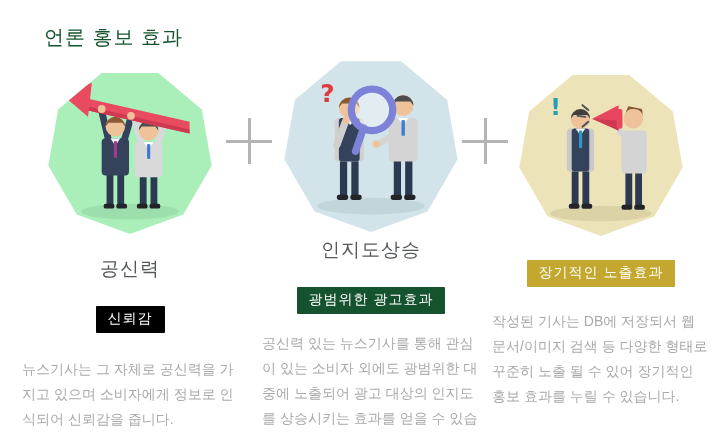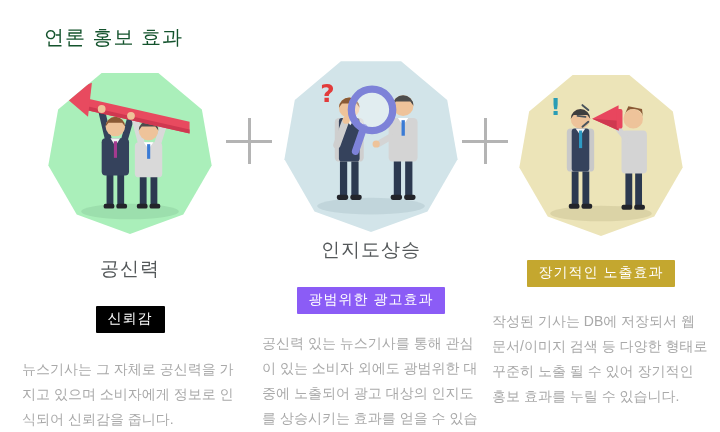--- a/index.html
+++ b/index.html
@@ -126,21 +126,21 @@
         <circle cx="116" cy="48" r="10" fill="#eec39a"></circle>
         <path d="M106 48 a10 10 0 0 1 20 0 l-3 -4 l-14 0 z" fill="#4d4d4d"></path>
 
         <g>
           <line x1="78" y1="69" x2="70" y2="92" stroke="#7d82d8" stroke-width="7" stroke-linecap="round"></line>
           <circle cx="86" cy="52" r="20" fill="rgba(255,255,255,0.35)" stroke="#7d82d8" stroke-width="7"></circle>
         </g>
       </svg>
     </div>
     <h2 class="col-heading">인지도상승</h2><br>
-    <span class="badge" style="background: #8b5cf6;">광범위한 광고효과</span>
+    <span class="badge" style="background: #14532d;">광범위한 광고효과</span>
     <p class="col-body">공신력 있는 뉴스기사를 통해 관심이 있는 소비자 외에도 광범위한 대중에 노출되어 광고 대상의 인지도를 상승시키는 효과를 얻을 수 있습니다.</p>
   </section>
 
   <div class="plus plus-2"></div>
 
   <section class="col col-3">
     <div class="octagon" style="background: rgb(236, 228, 184);">
       <svg viewBox="0 0 170 170">
         <ellipse cx="85" cy="147" rx="52" ry="8" fill="rgba(100,92,40,0.12)"></ellipse>
 

